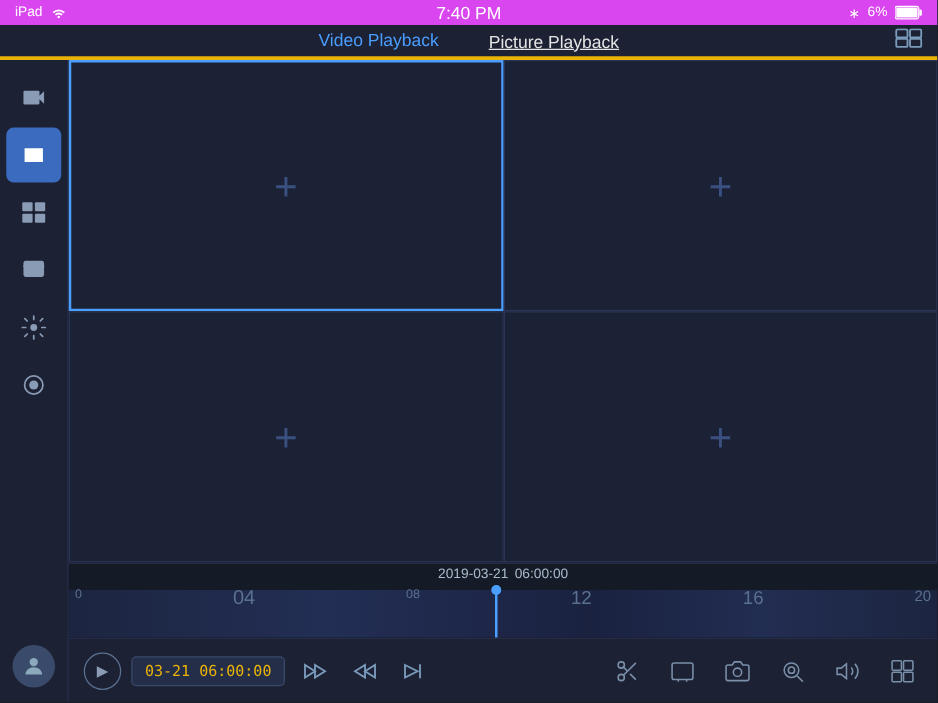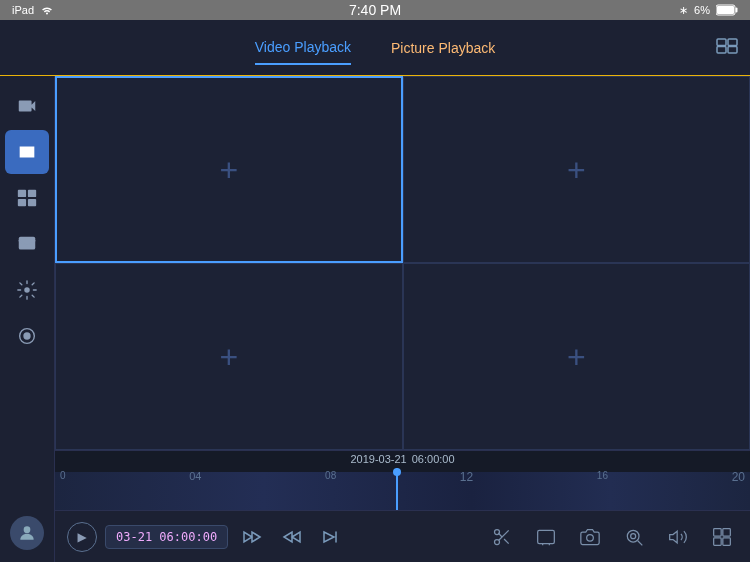--- a/index.html
+++ b/index.html
@@ -9,21 +9,21 @@
       height: 562px;
       background: #1a1f2e;
       font-family: -apple-system, 'Helvetica Neue', Arial, sans-serif;
       overflow: hidden;
       color: #fff;
     }
 
     
     .status-bar {
       height: 20px;
-      background: #737373;
+      background: #d946ef;
       display: flex;
       align-items: center;
       justify-content: space-between;
       padding: 0 12px;
       font-size: 11px;
       color: #fff;
       position: relative;
     }
     .status-left { display: flex; align-items: center; gap: 6px; }
     .status-center { position: absolute; left: 50%; transform: translateX(-50%); font-size: 14px; font-weight: 500; }
@@ -32,27 +32,27 @@
     
     .app-container {
       display: flex;
       width: 750px;
       height: 542px;
       flex-direction: column;
     }
 
     
     .tab-bar {
-      height: 56px;
+      height: 28px;
       background: #1c2133;
       display: flex;
       align-items: center;
       justify-content: center;
       gap: 40px;
-      border-bottom: 1px solid #eab308;
+      border-bottom: 3px solid #eab308;
       position: relative;
     }
     .tab-bar-right {
       position: absolute;
       right: 12px;
       top: 50%;
       transform: translateY(-50%);
     }
     .tab {
       font-size: 14px;
@@ -198,21 +198,21 @@
       cursor: pointer;
       color: #8a9bb5;
       font-size: 12px;
     }
     .time-display {
       background: #252e48;
       border: 1px solid #3a4a6b;
       border-radius: 4px;
       padding: 4px 10px;
       font-size: 12px;
-      color: #f0abfc;
+      color: #eab308;
       font-family: monospace;
     }
     .ctrl-btn {
       width: 32px;
       height: 32px;
       display: flex;
       align-items: center;
       justify-content: center;
       cursor: pointer;
       color: #7a8faa;
@@ -259,21 +259,21 @@
       <rect x="19.5" y="3.5" width="2" height="5" rx="1" fill="white"></rect>
       <rect x="1" y="2" width="17" height="8" rx="1" fill="white"></rect>
     </svg>
   </div>
 </div>
 
 <div class="app-container">
 
   <div class="tab-bar">
     <div class="tab active">Video Playback</div>
-    <div class="tab" style="color:#fdba74;">Picture Playback</div>
+    <div class="tab" style="color:#e5e5e5;text-decoration:underline;">Picture Playback</div>
     <div class="tab-bar-right">
       <svg width="22" height="16" viewBox="0 0 22 16" fill="none" stroke="#7a9abb" stroke-width="1.5">
         <rect x="1" y="1" width="9" height="6.5" rx="1"></rect>
         <rect x="12" y="1" width="9" height="6.5" rx="1"></rect>
         <rect x="1" y="8.5" width="9" height="6.5" rx="1"></rect>
         <rect x="12" y="8.5" width="9" height="6.5" rx="1"></rect>
       </svg>
     </div>
   </div>
 
@@ -355,24 +355,24 @@
         <div class="timeline-date-overlay">
           <span class="date-str">2019-03-21</span>
           <span class="time-str">06:00:00</span>
         </div>
         <div style="position:absolute;bottom:0;left:0;right:0;height:42px;background:#151a27;">
 
           <div style="position:absolute;top:4px;left:0;right:0;bottom:0;background:linear-gradient(to right, #1c2540 0%, #232e55 30%, #1a2240 60%, #222d52 80%, #1c2540 100%);"></div>
 
           <div style="position:absolute;top:0;left:0;right:0;display:flex;justify-content:space-between;padding:0 5px;">
             <span style="font-size:10px;color:#5a7090;padding-top:2px;">0</span>
-            <span style="font-size:11px;color:#5a7090;padding-top:2px;">04</span>
+            <span style="font-size:16px;color:#5a7090;padding-top:2px;">04</span>
             <span style="font-size:10px;color:#5a7090;padding-top:2px;">08</span>
-            <span style="font-size:12px;color:#5a7090;padding-top:2px;">12</span>
-            <span style="font-size:10px;color:#5a7090;padding-top:2px;">16</span>
+            <span style="font-size:15px;color:#5a7090;padding-top:2px;">12</span>
+            <span style="font-size:15px;color:#5a7090;padding-top:2px;">16</span>
             <span style="font-size:12px;color:#5a7090;padding-top:2px;">20</span>
           </div>
 
           <div style="position:absolute;top:0;bottom:0;left:49%;width:2px;background:#4a9eff;">
             <div style="position:absolute;top:0;left:-3px;width:8px;height:8px;background:#4a9eff;border-radius:50%;"></div>
           </div>
         </div>
       </div>
 
       <div class="control-bar">

